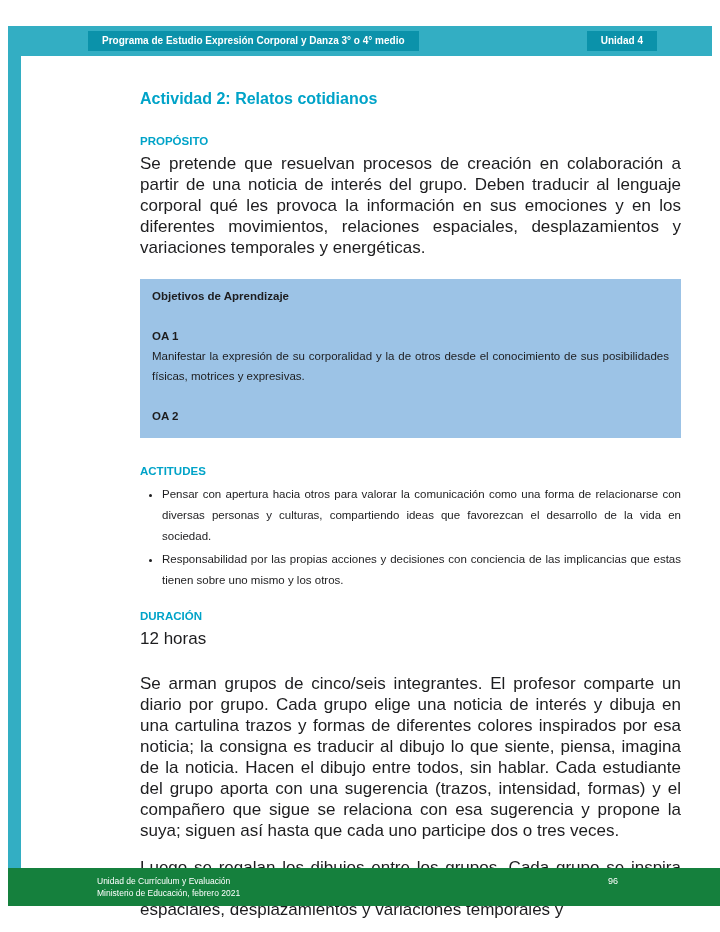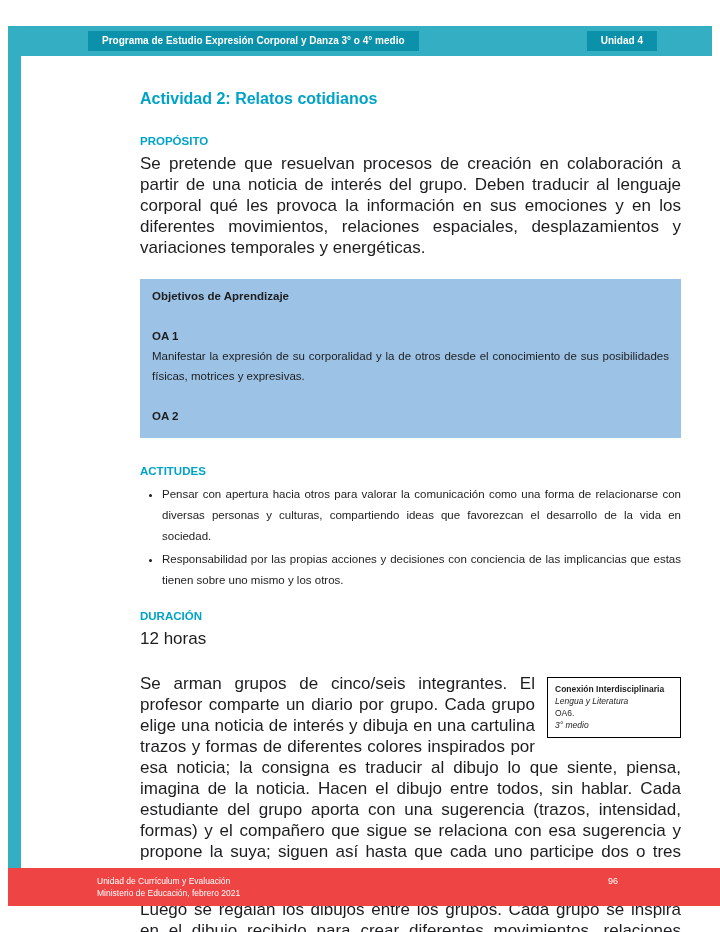--- a/index.html
+++ b/index.html
@@ -79,21 +79,21 @@
     margin:4px 0 6px 12px;
   }
   .conexion-box p{
     font-size:8.5px;line-height:12px;margin:0;text-align:left;
   }
   .conexion-box .cx-title{font-weight:bold;}
   .italic{font-style:italic;}
   
   .bottom-band{
     position:absolute;left:8px;right:0;bottom:26px;height:38px;
-    background:#ef4444;color:#ffffff;
+    background:#15803d;color:#ffffff;
     display:flex;justify-content:space-between;align-items:flex-start;
     padding:7px 102px 0 89px;box-sizing:border-box;
   }
   .bottom-band .footer-lines div{
     font-size:8.5px;line-height:12px;
   }
   .bottom-band .page-num{
     font-size:9px;line-height:12px;
   }
 </style>
@@ -127,26 +127,20 @@
     <ul class="bullets">
       <li>Pensar con apertura hacia otros para valorar la comunicación como una forma de relacionarse con diversas personas y culturas, compartiendo ideas que favorezcan el desarrollo de la vida en sociedad.</li>
       <li>Responsabilidad por las propias acciones y decisiones con conciencia de las implicancias que estas tienen sobre uno mismo y los otros.</li>
     </ul>
 
     <h2 class="sec" style="margin-top:16px;">DURACIÓN</h2>
     <p class="body duracion-value">12 horas</p>
 
 
     <div class="para-with-box">
-      <aside class="conexion-box">
-        <p class="cx-title">Conexión Interdisciplinaria</p>
-        <p class="italic">Lengua y Literatura</p>
-        <p>OA6.</p>
-        <p class="italic">3° medio</p>
-      </aside>
       <p class="body" style="margin-top:3px;">Se arman grupos de cinco/seis integrantes. El profesor comparte un diario por grupo. Cada grupo elige una noticia de interés y dibuja en una cartulina trazos y formas de diferentes colores inspirados por esa noticia; la consigna es traducir al dibujo lo que siente, piensa, imagina de la noticia. Hacen el dibujo entre todos, sin hablar. Cada estudiante del grupo aporta con una sugerencia (trazos, intensidad, formas) y el compañero que sigue se relaciona con esa sugerencia y propone la suya; siguen así hasta que cada uno participe dos o tres veces.</p>
     </div>
 
     <p class="body" style="margin-top:16px;">Luego se regalan los dibujos entre los grupos. Cada grupo se inspira en el dibujo recibido para crear diferentes movimientos, relaciones espaciales, desplazamientos y variaciones temporales y</p>
 
   </main>
 
   <footer class="bottom-band">
     <div class="footer-lines">
       <div>Unidad de Currículum y Evaluación</div>

